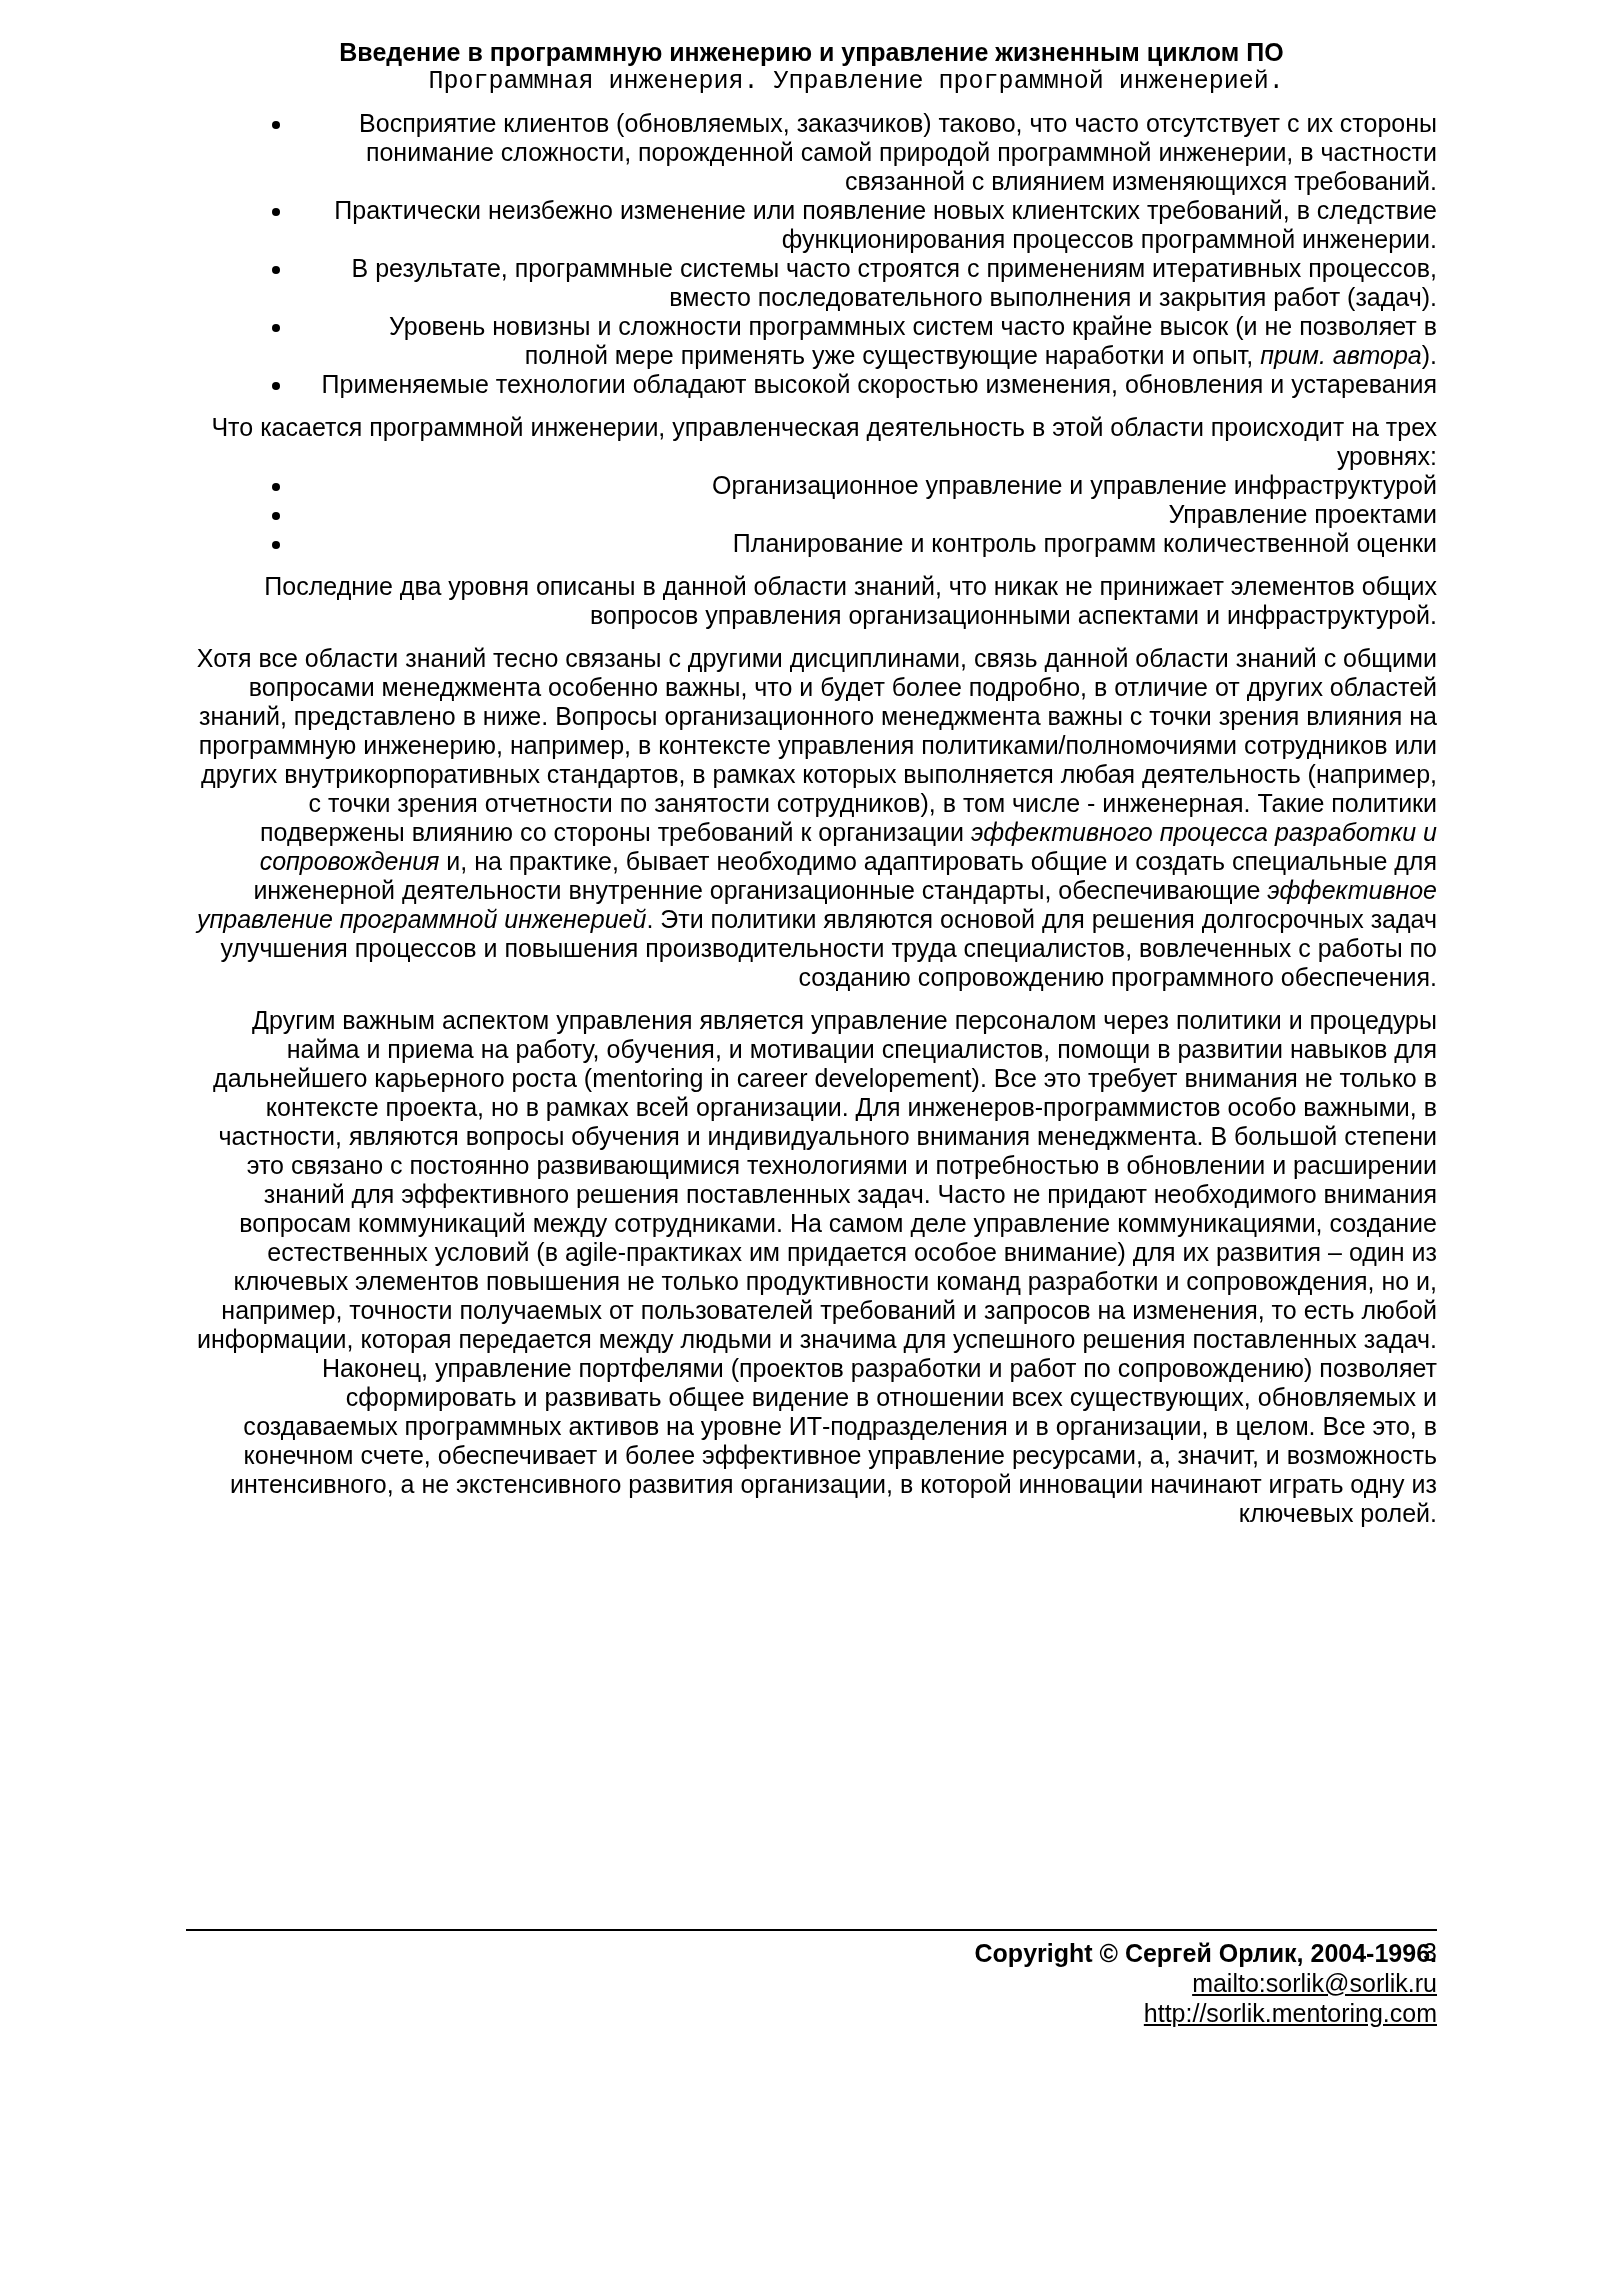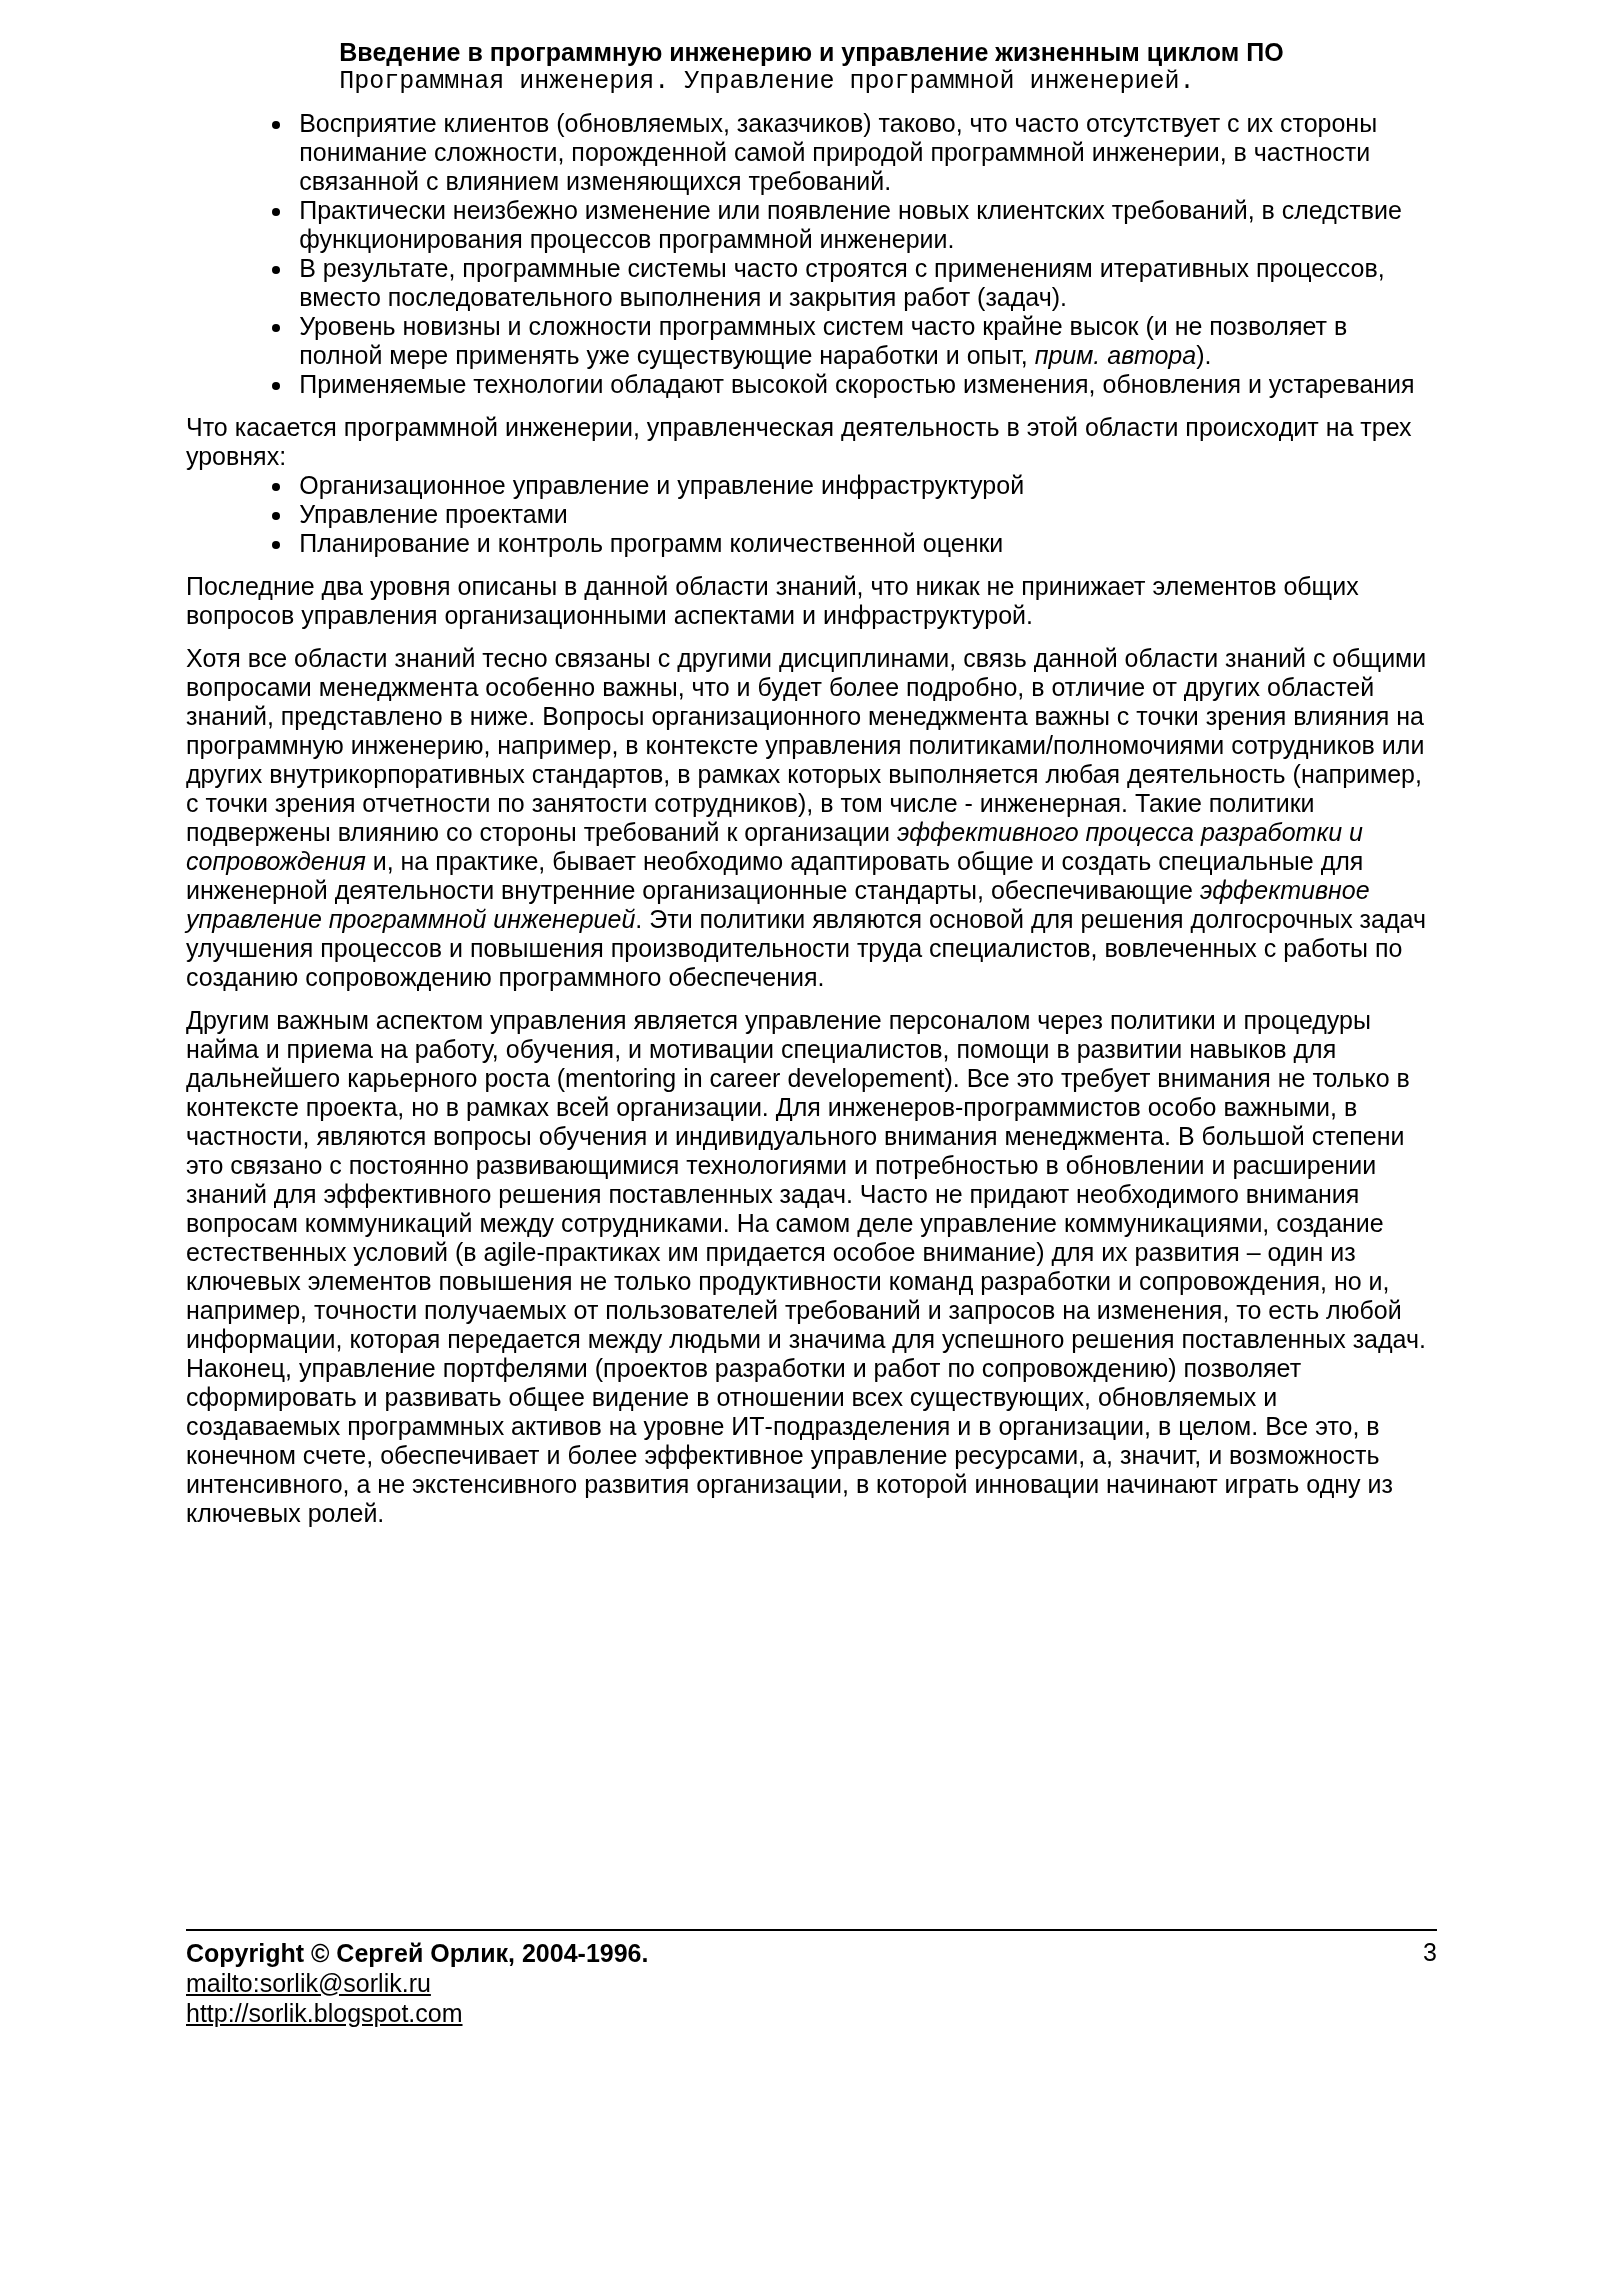--- a/index.html
+++ b/index.html
@@ -1,15 +1,15 @@
 <!DOCTYPE html>
 <html style="font-size:10.5px"><head>
 <meta charset="utf-8">
 <style>
-  * { box-sizing: border-box; }
+  * { box-sizing: border-box; text-align: right; }
   html, body { margin: 0; padding: 0; background: #ffffff; }
   .page {
     position: relative;
     width: 1622px;
     height: 2295px;
     background: #ffffff;
     color: #000000;
     font-family: "Liberation Sans", "DejaVu Sans", sans-serif;
     font-size: 25px;
     line-height: 29px;
@@ -95,18 +95,18 @@
 
   </div>
 
   <footer class="doc-footer">
     <div class="footer-rule"></div>
     <div class="footer-line copyright">Copyright © Сергей Орлик, 2004-1996.</div>
     <div class="footer-line">
       <a class="footer-link">mailto:sorlik@sorlik.ru</a>
     </div>
     <div class="footer-line">
-      <a class="footer-link">http://sorlik.blogspot.com</a>
+      <a class="footer-link">http://sorlik.mentoring.com</a>
     </div>
     <div class="page-number">3</div>
   </footer>
 </div>
 
 
 </body></html>

